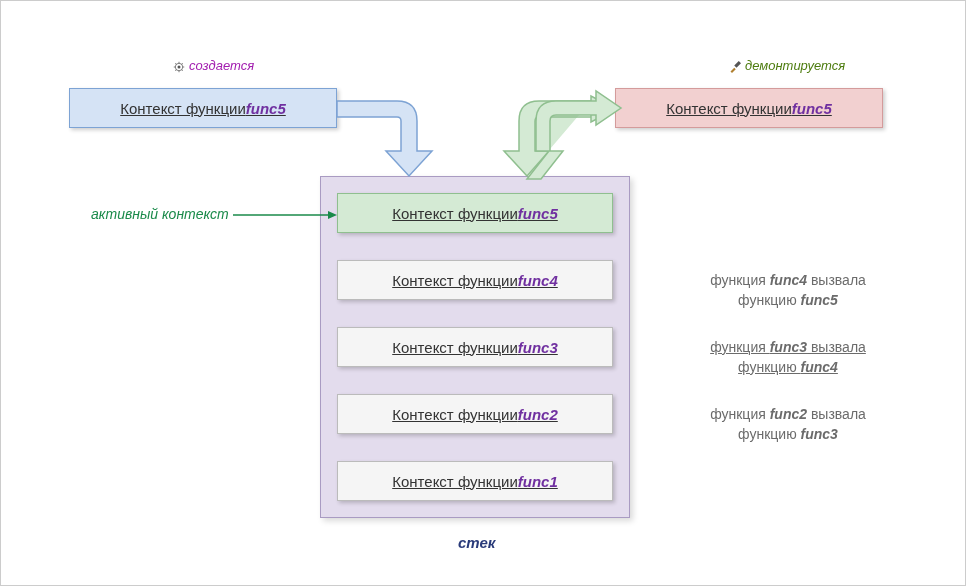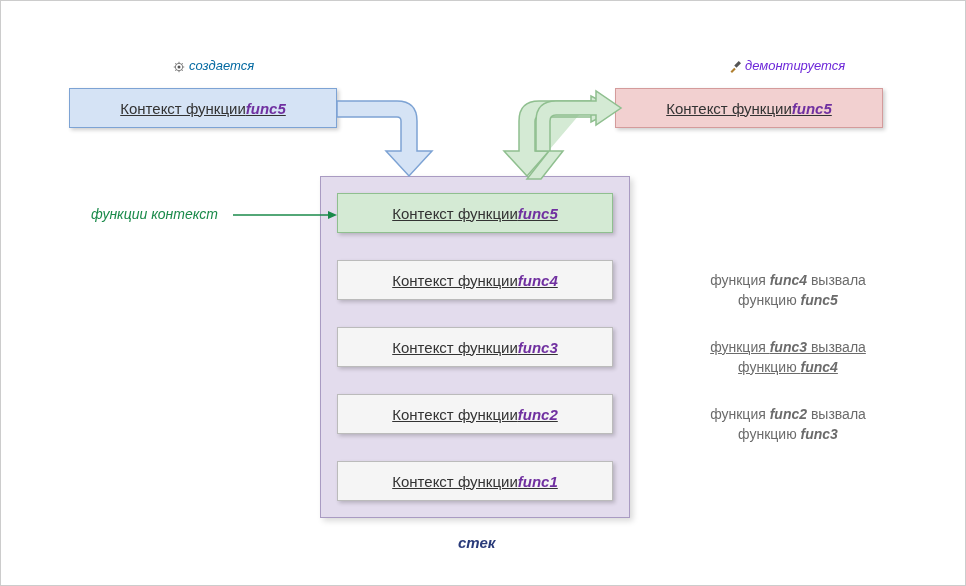--- a/index.html
+++ b/index.html
@@ -50,27 +50,27 @@
       box-shadow: 3px 3px 6px rgba(0,0,0,0.15);
     }
     .funcname {
       font-weight: bold;
       font-style: italic;
       color: #7030a0;
     }
     .label-blue {
       position: absolute;
       font-style: italic;
-      color: #0369a1;
+      color: #a21caf;
       font-size: 13px;
     }
     .label-brown {
       position: absolute;
       font-style: italic;
-      color: #6d28d9;
+      color: #4d7c0f;
       font-size: 13px;
     }
     .label-green {
       position: absolute;
       font-style: italic;
       color: #1a8a4a;
       font-size: 14px;
     }
     .label-navy {
       position: absolute;
@@ -159,21 +159,21 @@
     <span>Контекст функции </span>
     <span class="funcname">func2</span>
   </div>
   <div class="box box-gray" style="left:336px; top:460px; width:276px; height:40px;">
     <span>Контекст функции </span>
     <span class="funcname">func1</span>
   </div>
 
   <div class="label-navy" style="left:457px; top:533px;">стек</div>
 
-  <div class="label-green" style="left:90px; top:205px;">функции контекст</div>
+  <div class="label-green" style="left:90px; top:205px;">активный контекст</div>
 
   <div class="desc" style="left:672px; top:262px;">
     <span>функция  </span><em>func4</em><span>  вызвала</span><br>
     <span>функцию </span><em>func5</em>
   </div>
   <div class="desc" style="left:672px; top:329px;text-decoration:underline;">
     <span>функция  </span><em>func3</em><span>  вызвала</span><br>
     <span>функцию </span><em>func4</em>
   </div>
   <div class="desc" style="left:672px; top:396px;">

